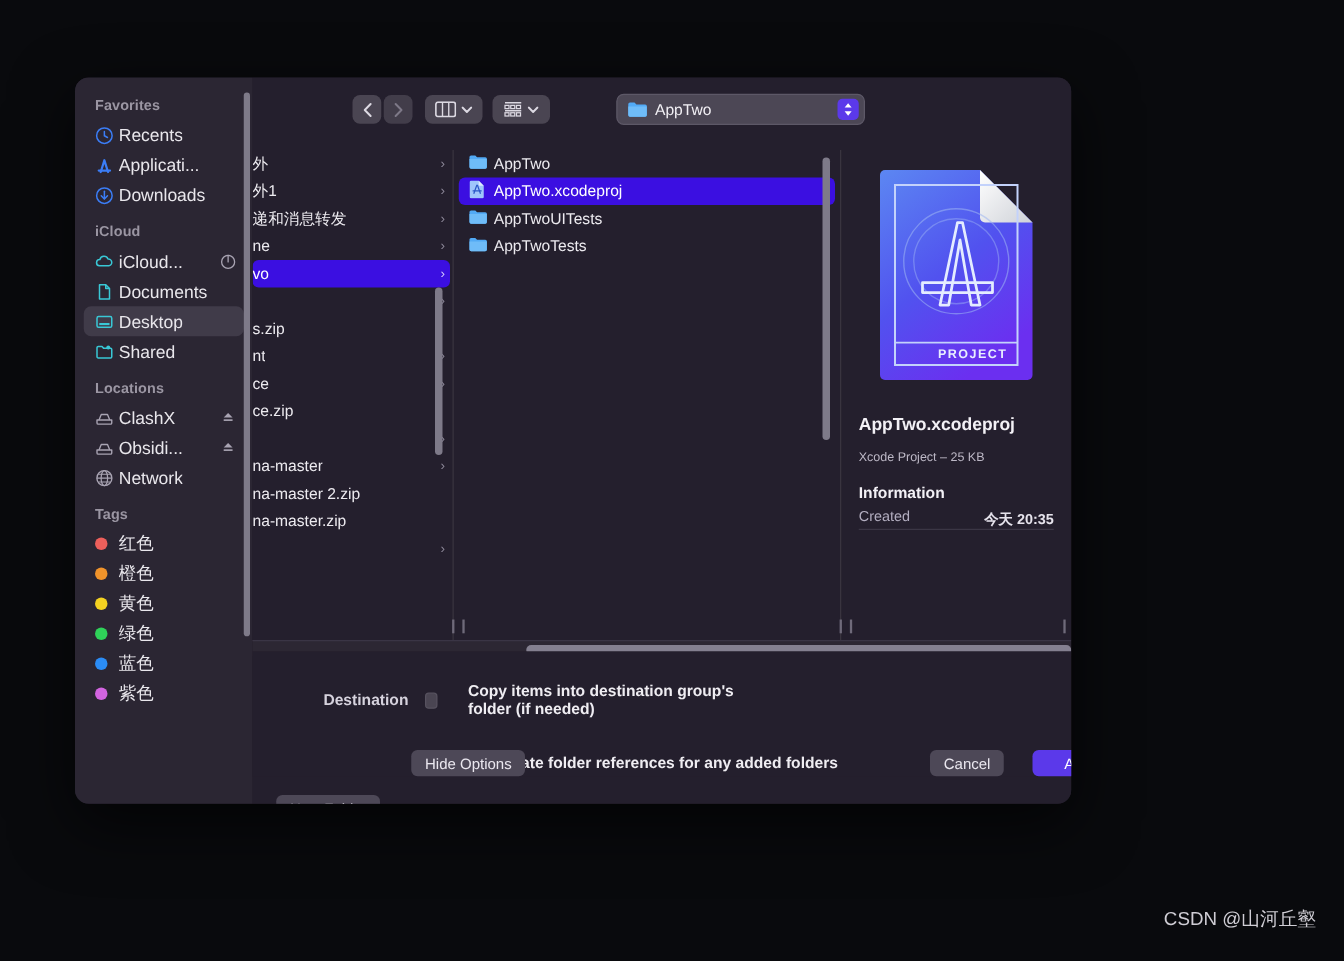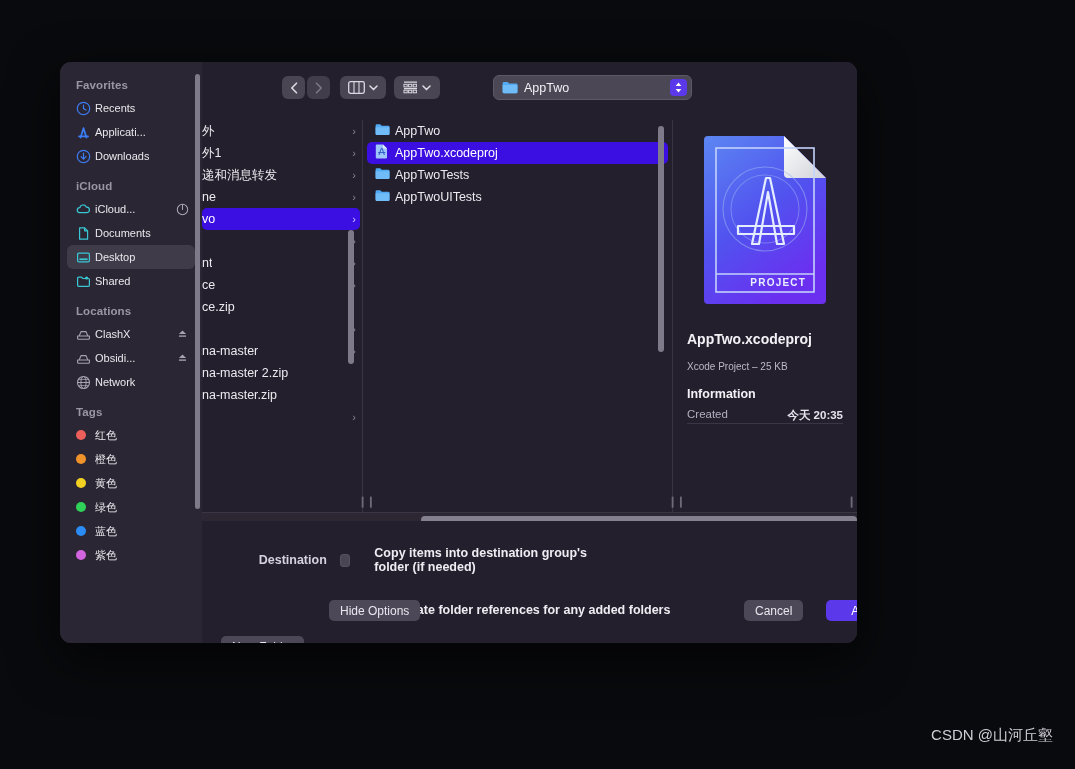--- a/index.html
+++ b/index.html
@@ -30,21 +30,21 @@
     overflow: hidden;
   }
   .sb-header {
     font-size: 11.5px; color: #9b96a3; font-weight: bold;
     padding: 0 0 5px 16px; letter-spacing: .1px;
   }
   .sb-gap { height: 12px; }
   .sb-item {
     height: 24px; display: flex; align-items: center;
     margin: 0 7px; padding-left: 9px;
-    border-radius: 6px; color: #e9e7ec; font-size: 11px;
+    border-radius: 6px; color: #e9e7ec; font-size: 14px;
     white-space: nowrap;
   }
   .sb-item.sel { background: #403b49; }
   .sb-ico { width: 19px; flex: 0 0 19px; display: flex;
             align-items: center; justify-content: flex-start; }
   .sb-ico svg { display: block; }
   .sb-label { overflow: hidden; }
   .sb-trail { margin-left: auto; padding-right: 6px; display:flex; align-items:center;}
   .dot { width: 10px; height: 10px; border-radius: 50%; display:block; }
 
@@ -426,20 +426,23 @@
           </div>
           <div class="row sel">
             <span class="r-name">vo</span>
             <span class="r-chev">›</span>
           </div>
           <div class="row">
             <span class="r-name"></span>
             <span class="r-chev">›</span>
           </div>
           <div class="row">
+            <span class="r-name">s.zip</span>
+          </div>
+          <div class="row">
             <span class="r-name">nt</span>
             <span class="r-chev">›</span>
           </div>
           <div class="row">
             <span class="r-name">ce</span>
             <span class="r-chev">›</span>
           </div>
           <div class="row">
             <span class="r-name">ce.zip</span>
           </div>
@@ -481,29 +484,29 @@
                 <path d="M4 11 L6.4 4.2 L7 4.2 L9.4 11" stroke="#2c59c9" stroke-width="1" fill="none"></path>
                 <path d="M3.1 8.6 h7.2" stroke="#2c59c9" stroke-width="1"></path>
               </svg></span>
             <span class="r-name">AppTwo.xcodeproj</span>
           </div>
           <div class="row">
             <span class="r-ico"><svg width="15" height="13" viewBox="0 0 16 13">
                 <path d="M0.6 2.4 a1.4 1.4 0 0 1 1.4-1.4 h3.6 l1.5 1.5 h7 a1.4 1.4 0 0 1 1.4 1.4 v7 a1.4 1.4 0 0 1 -1.4 1.4 h-12 a1.4 1.4 0 0 1 -1.4 -1.4 z" fill="#52aaf5"></path>
                 <path d="M0.6 4.1 h14.8 v6.8 a1.4 1.4 0 0 1 -1.4 1.4 h-12 a1.4 1.4 0 0 1 -1.4 -1.4 z" fill="#6fbcf8"></path>
               </svg></span>
-            <span class="r-name">AppTwoTests</span>
+            <span class="r-name">AppTwoUITests</span>
             <span class="r-chev">›</span>
           </div>
           <div class="row">
             <span class="r-ico"><svg width="15" height="13" viewBox="0 0 16 13">
                 <path d="M0.6 2.4 a1.4 1.4 0 0 1 1.4-1.4 h3.6 l1.5 1.5 h7 a1.4 1.4 0 0 1 1.4 1.4 v7 a1.4 1.4 0 0 1 -1.4 1.4 h-12 a1.4 1.4 0 0 1 -1.4 -1.4 z" fill="#52aaf5"></path>
                 <path d="M0.6 4.1 h14.8 v6.8 a1.4 1.4 0 0 1 -1.4 1.4 h-12 a1.4 1.4 0 0 1 -1.4 -1.4 z" fill="#6fbcf8"></path>
               </svg></span>
-            <span class="r-name">AppTwoUITests</span>
+            <span class="r-name">AppTwoTests</span>
             <span class="r-chev">›</span>
           </div>
         </div>
       <div class="colscroll" style="left:456px; top:6px; height:226px;"></div>
       <div class="grip" style="left:466px;">❙❙</div>
 
       <div class="col" id="col3">
         <div id="preview">
           <div id="doc-icon">
             <svg width="130" height="172" viewBox="0 0 130 172">

